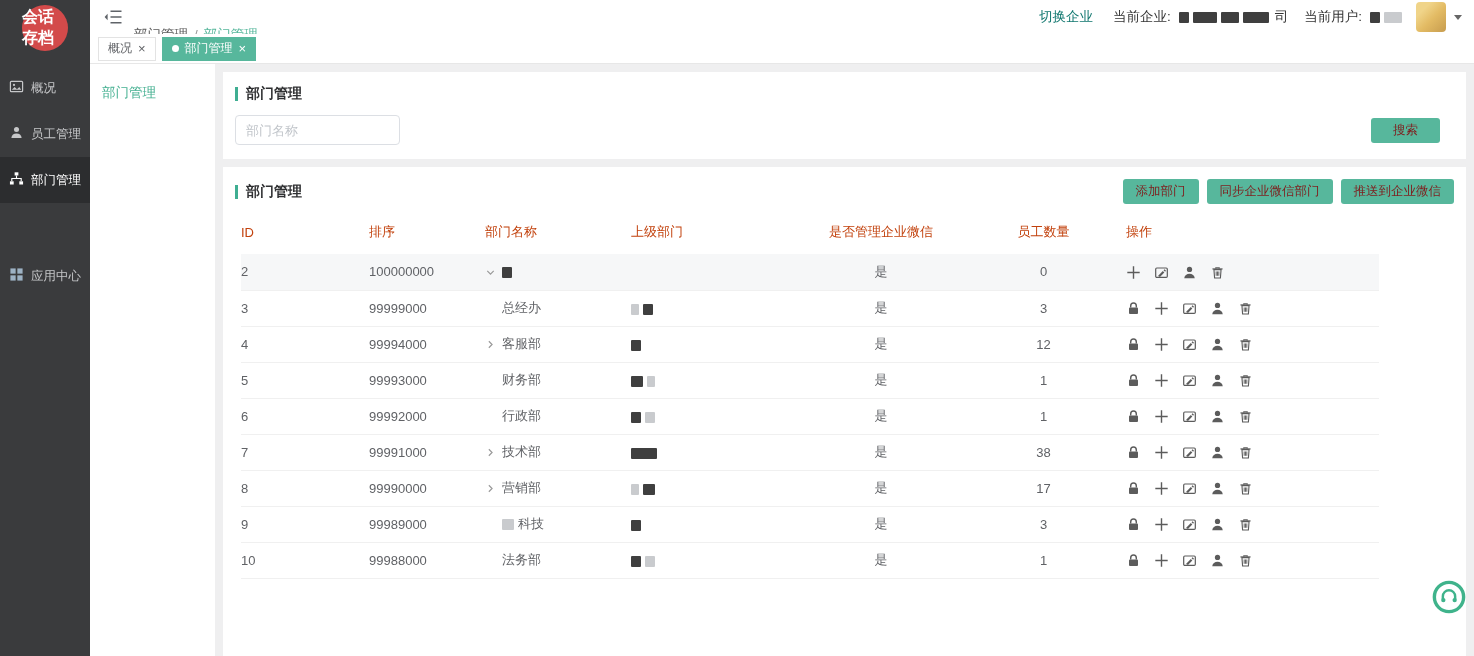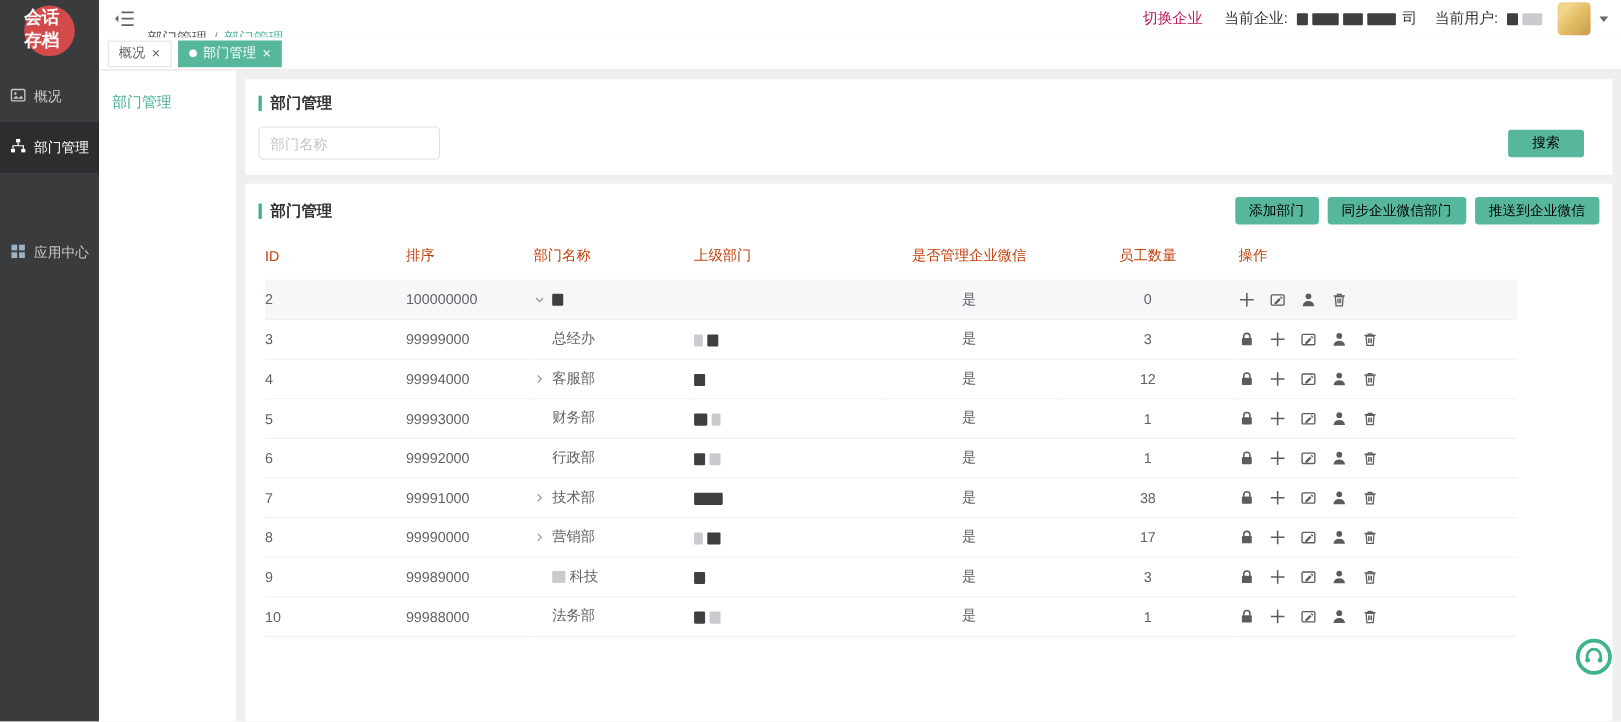--- a/index.html
+++ b/index.html
@@ -21,21 +21,21 @@
   .icon-apps { color: #9db2c4; }
   
   .header { position: absolute; left: 90px; top: 0; right: 0; height: 34px; background: #fff;
             display: flex; align-items: center; z-index: 4; }
   .burger { margin-left: 14px; cursor: pointer; display: flex; }
   .crumb { margin-left: 12px; font-size: 13.5px; color: #5a5a5a; margin-top: 36px; }
   .crumb .sep { color: #999; margin: 0 6px; }
   .crumb .cur { color: #57b79c; }
   .hdr-right { margin-left: auto; display: flex; align-items: center; gap: 8px; padding-right: 12px;
                font-size: 13.5px; color: #333; white-space: nowrap; }
-  .switch { color: #be185d; cursor: pointer; margin-right: 12px; }
+  .switch { color: #0f766e; cursor: pointer; margin-right: 12px; }
   .avatar { width: 30px; height: 30px; border-radius: 4px; margin-left: 2px;
             background: linear-gradient(135deg, #f0d489 25%, #e3bb64 55%, #c79c4e 100%); cursor: pointer; }
   .caret { width: 0; height: 0; border-left: 4px solid transparent; border-right: 4px solid transparent;
            border-top: 5px solid #666; cursor: pointer; }
   
   .tabbar { position: absolute; left: 90px; top: 34px; right: 0; height: 30px; background: #fff;
             border-bottom: 1px solid #e7e7e7; display: flex; align-items: center; gap: 6px;
             padding-left: 8px; z-index: 4; }
   .tab { height: 24px; display: inline-flex; align-items: center; gap: 6px; padding: 0 9px;
          border: 1px solid #e3e3e3; background: #fff; color: #606266; font-size: 12px; cursor: pointer; }
@@ -49,21 +49,21 @@
   .main { position: absolute; left: 215px; top: 64px; right: 0; bottom: 0; background: #efeff0;
           padding: 8px 8px 0; display: flex; flex-direction: column; gap: 8px; }
   .card { background: #fff; }
   .card1 { padding: 13px 26px 14px 12px; }
   .card-title { display: flex; align-items: center; font-size: 14px; font-weight: bold; color: #303133; }
   .tbar { width: 3px; height: 14px; background: #3fae92; margin-right: 8px; display: inline-block; }
   .search-row { display: flex; align-items: center; justify-content: space-between; margin-top: 12px; }
   .inp { width: 165px; height: 30px; border: 1px solid #dcdfe4; border-radius: 4px; padding: 0 10px;
          font-size: 13px; color: #333; outline: none; font-family: inherit; }
   .inp::placeholder { color: #c1c5ca; }
-  .gbtn { background: #57b79c; color: #000000; border: none; border-radius: 3px; height: 25px;
+  .gbtn { background: #57b79c; color: #7f1d1d; border: none; border-radius: 3px; height: 25px;
           padding: 0 13px; font-size: 12.5px; cursor: pointer; font-family: inherit; white-space: nowrap; }
   .search-btn { padding: 0 22px; }
   .card2 { flex: 1; padding-top: 12px; }
   .card2-head { display: flex; align-items: center; padding: 0 12px; }
   .head-btns { margin-left: auto; display: flex; gap: 8px; padding-right: 0; }
   .dept-table { border-collapse: collapse; table-layout: fixed; width: 1138px; margin: 6px 0 0 18px; }
   .dept-table th { text-align: left; font-weight: normal; color: #c2410c; font-size: 13px; padding: 13px 0; }
   .dept-table th.ctr, .dept-table td.ctr { text-align: center; }
   .dept-table td { height: 36px; padding: 0; font-size: 13px; color: #606266; border-bottom: 1px solid #f0f0f0; }
   tr.hl td { background: #f6f7f8; }
@@ -84,20 +84,27 @@
     <span>会话</span>
     <span>存档</span>
   </div>
   <div class="nav-item">
     <span><svg viewBox="0 0 16 16">
           <rect x="1.5" y="2.5" width="13" height="11" rx="1" fill="none" stroke="currentColor" stroke-width="1.3"></rect>
           <circle cx="5.3" cy="6.3" r="1.2" fill="currentColor"></circle>
           <path d="M3 11.5l3-3 2.5 2.5 2.5-2.5 2 3z" fill="currentColor"></path>
         </svg></span>
     <span>概况</span>
+  </div>
+  <div class="nav-item">
+    <span><svg viewBox="0 0 16 16">
+          <circle cx="8" cy="4.8" r="2.7" fill="currentColor"></circle>
+          <path d="M2.5 13.8c.3-3.1 2.5-4.7 5.5-4.7s5.2 1.6 5.5 4.7z" fill="currentColor"></path>
+        </svg></span>
+    <span>员工管理</span>
   </div>
   <div class="nav-item active">
     <span><svg viewBox="0 0 16 16">
           <rect x="6" y="1.4" width="4" height="3.4" fill="currentColor"></rect>
           <rect x="1" y="11" width="4" height="3.4" fill="currentColor"></rect>
           <rect x="11" y="11" width="4" height="3.4" fill="currentColor"></rect>
           <path d="M8 4.8V8M3 11V8h10v3" fill="none" stroke="currentColor" stroke-width="1.2"></path>
         </svg></span>
     <span>部门管理</span>
   </div>

